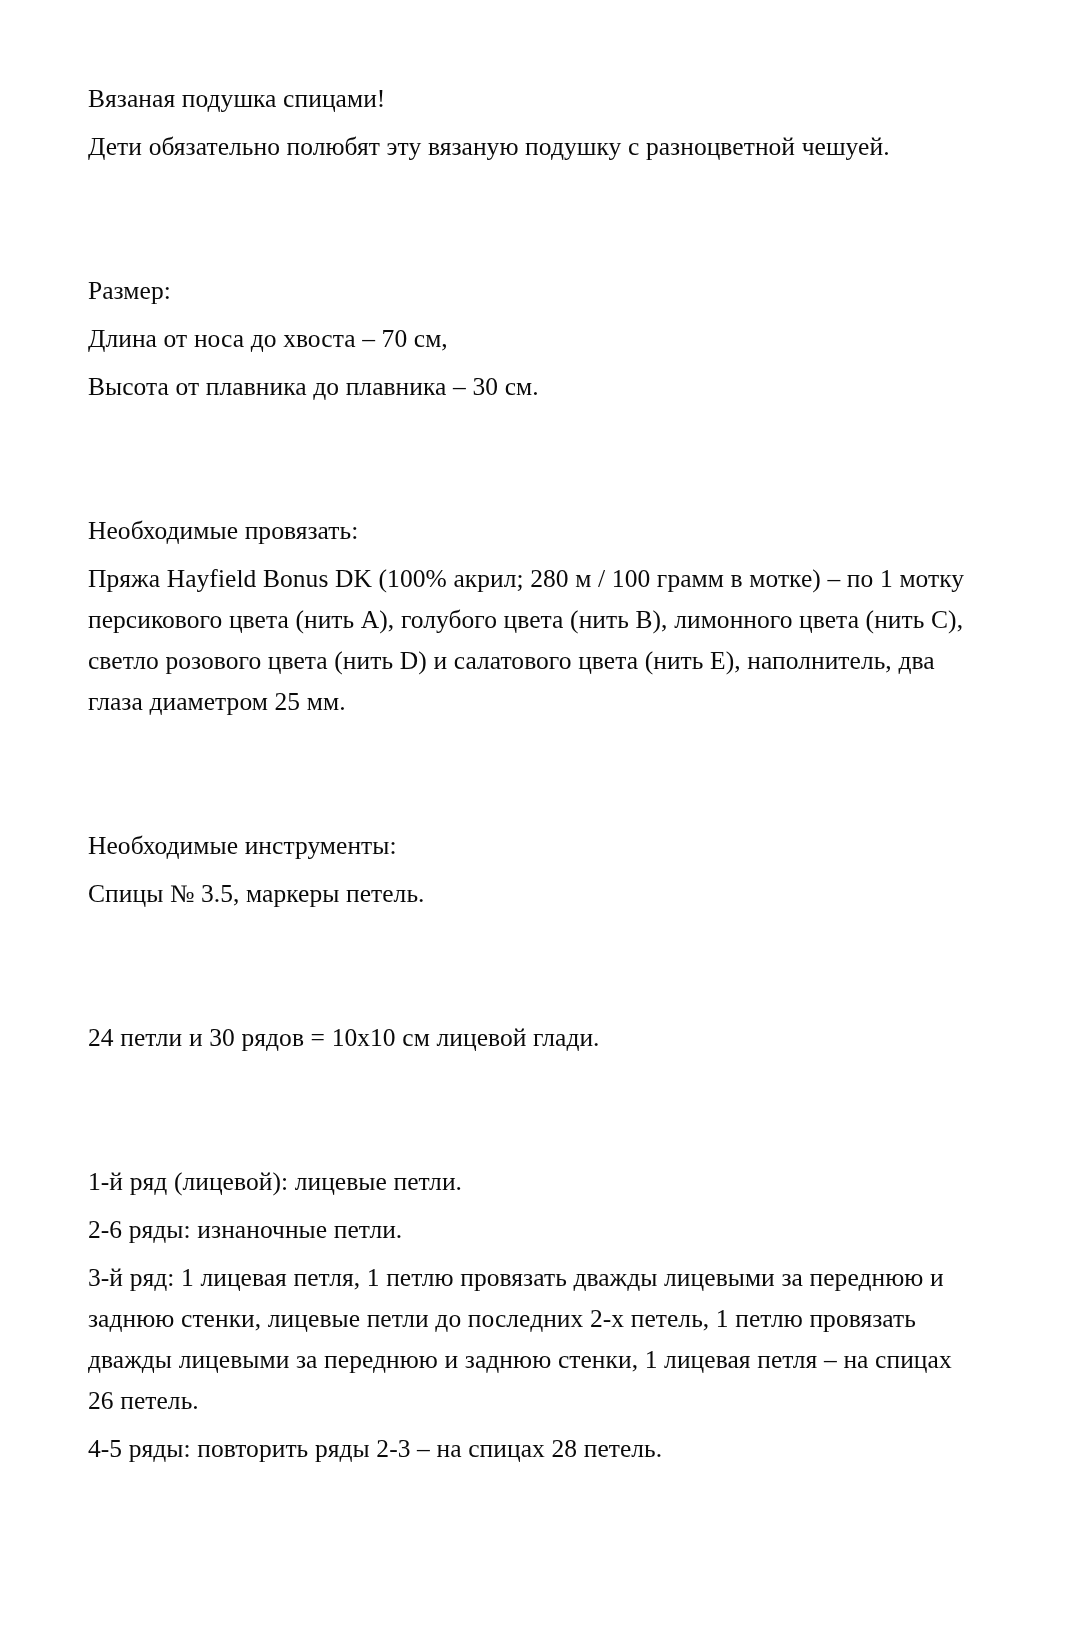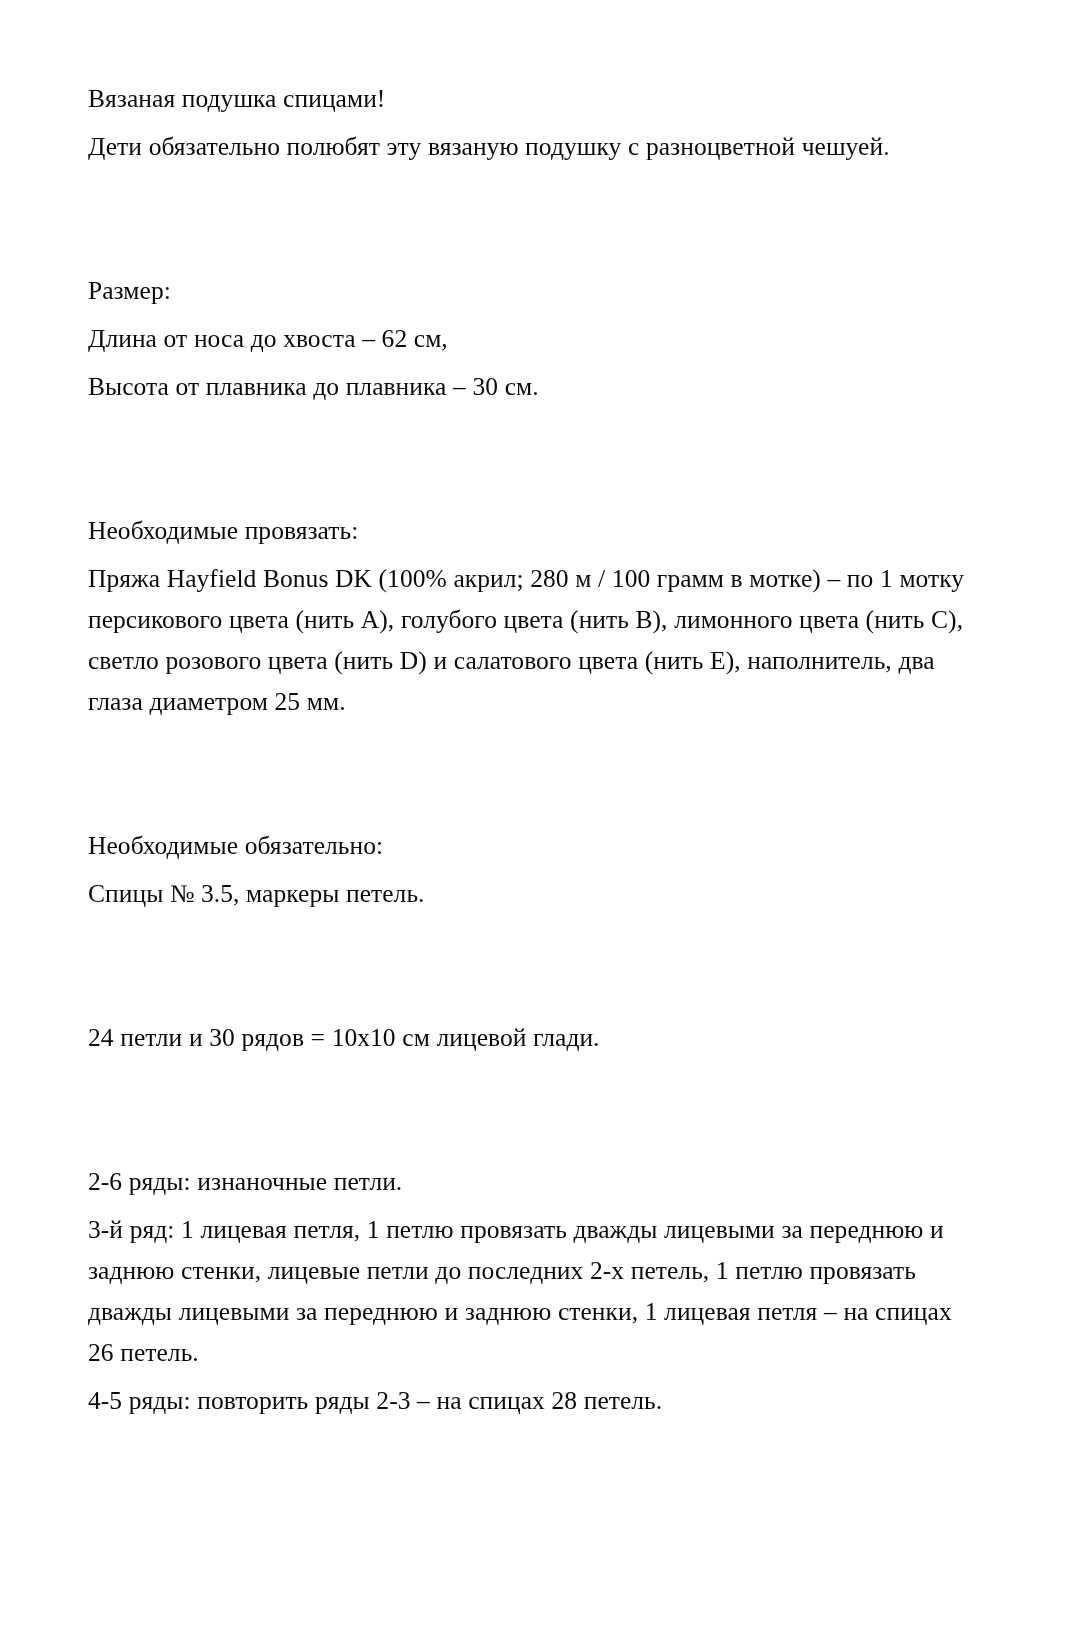--- a/index.html
+++ b/index.html
@@ -50,32 +50,33 @@
 </head>
 <body style="background: rgb(255, 255, 255); color: rgb(10, 10, 10);">
 
 <div class="page">
   <div class="doc-body" id="doc-body">
       <p class="para">Вязаная подушка спицами!</p>
       <p class="para">Дети обязательно полюбят эту вязаную подушку с разноцветной чешуей.</p>
       <div class="blank-line"></div>
       <div class="blank-line"></div>
       <p class="para">Размер:</p>
-      <p class="para">Длина от носа до хвоста – 62 см,</p>
+      <p class="para">Длина от носа до хвоста – 70 см,</p>
       <p class="para">Высота от плавника до плавника – 30 см.</p>
       <div class="blank-line"></div>
       <div class="blank-line"></div>
       <p class="para">Необходимые провязать:</p>
       <p class="para">Пряжа Hayfield Bonus DK (100% акрил; 280 м / 100 грамм в мотке) – по 1 мотку персикового цвета (нить A), голубого цвета (нить B), лимонного цвета (нить C), светло розового цвета (нить D) и салатового цвета (нить E), наполнитель, два глаза диаметром 25 мм.</p>
       <div class="blank-line"></div>
       <div class="blank-line"></div>
-      <p class="para">Необходимые обязательно:</p>
+      <p class="para">Необходимые инструменты:</p>
       <p class="para">Спицы № 3.5, маркеры петель.</p>
       <div class="blank-line"></div>
       <div class="blank-line"></div>
       <p class="para">24 петли и 30 рядов = 10x10 см лицевой глади.</p>
       <div class="blank-line"></div>
       <div class="blank-line"></div>
+      <p class="para">1-й ряд (лицевой): лицевые петли.</p>
       <p class="para">2-6 ряды: изнаночные петли.</p>
       <p class="para">3-й ряд: 1 лицевая петля, 1 петлю провязать дважды лицевыми за переднюю и заднюю стенки, лицевые петли до последних 2-х петель, 1 петлю провязать дважды лицевыми за переднюю и заднюю стенки, 1 лицевая петля – на спицах 26 петель.</p>
       <p class="para">4-5 ряды: повторить ряды 2-3 – на спицах 28 петель.</p>
     </div>
 </div>
 
 </body></html>

